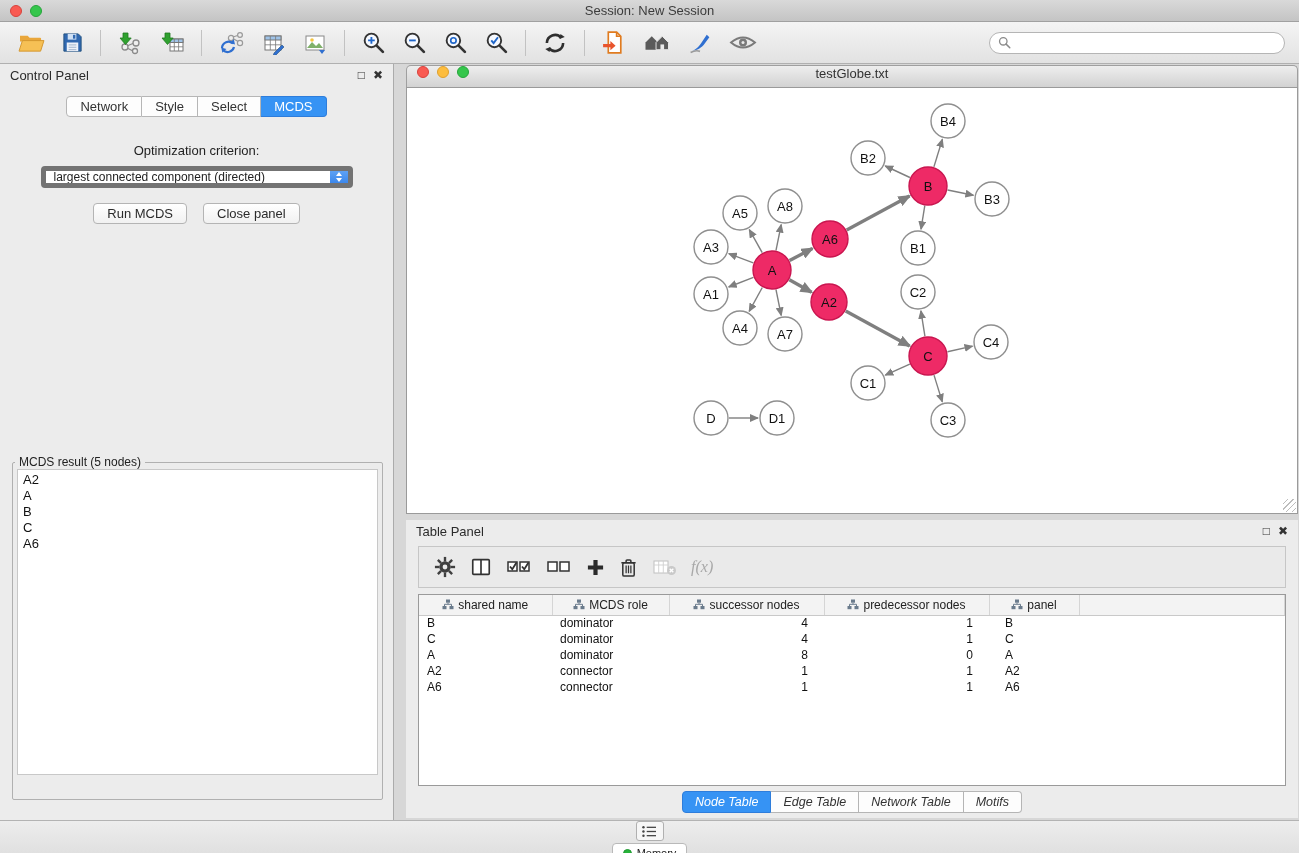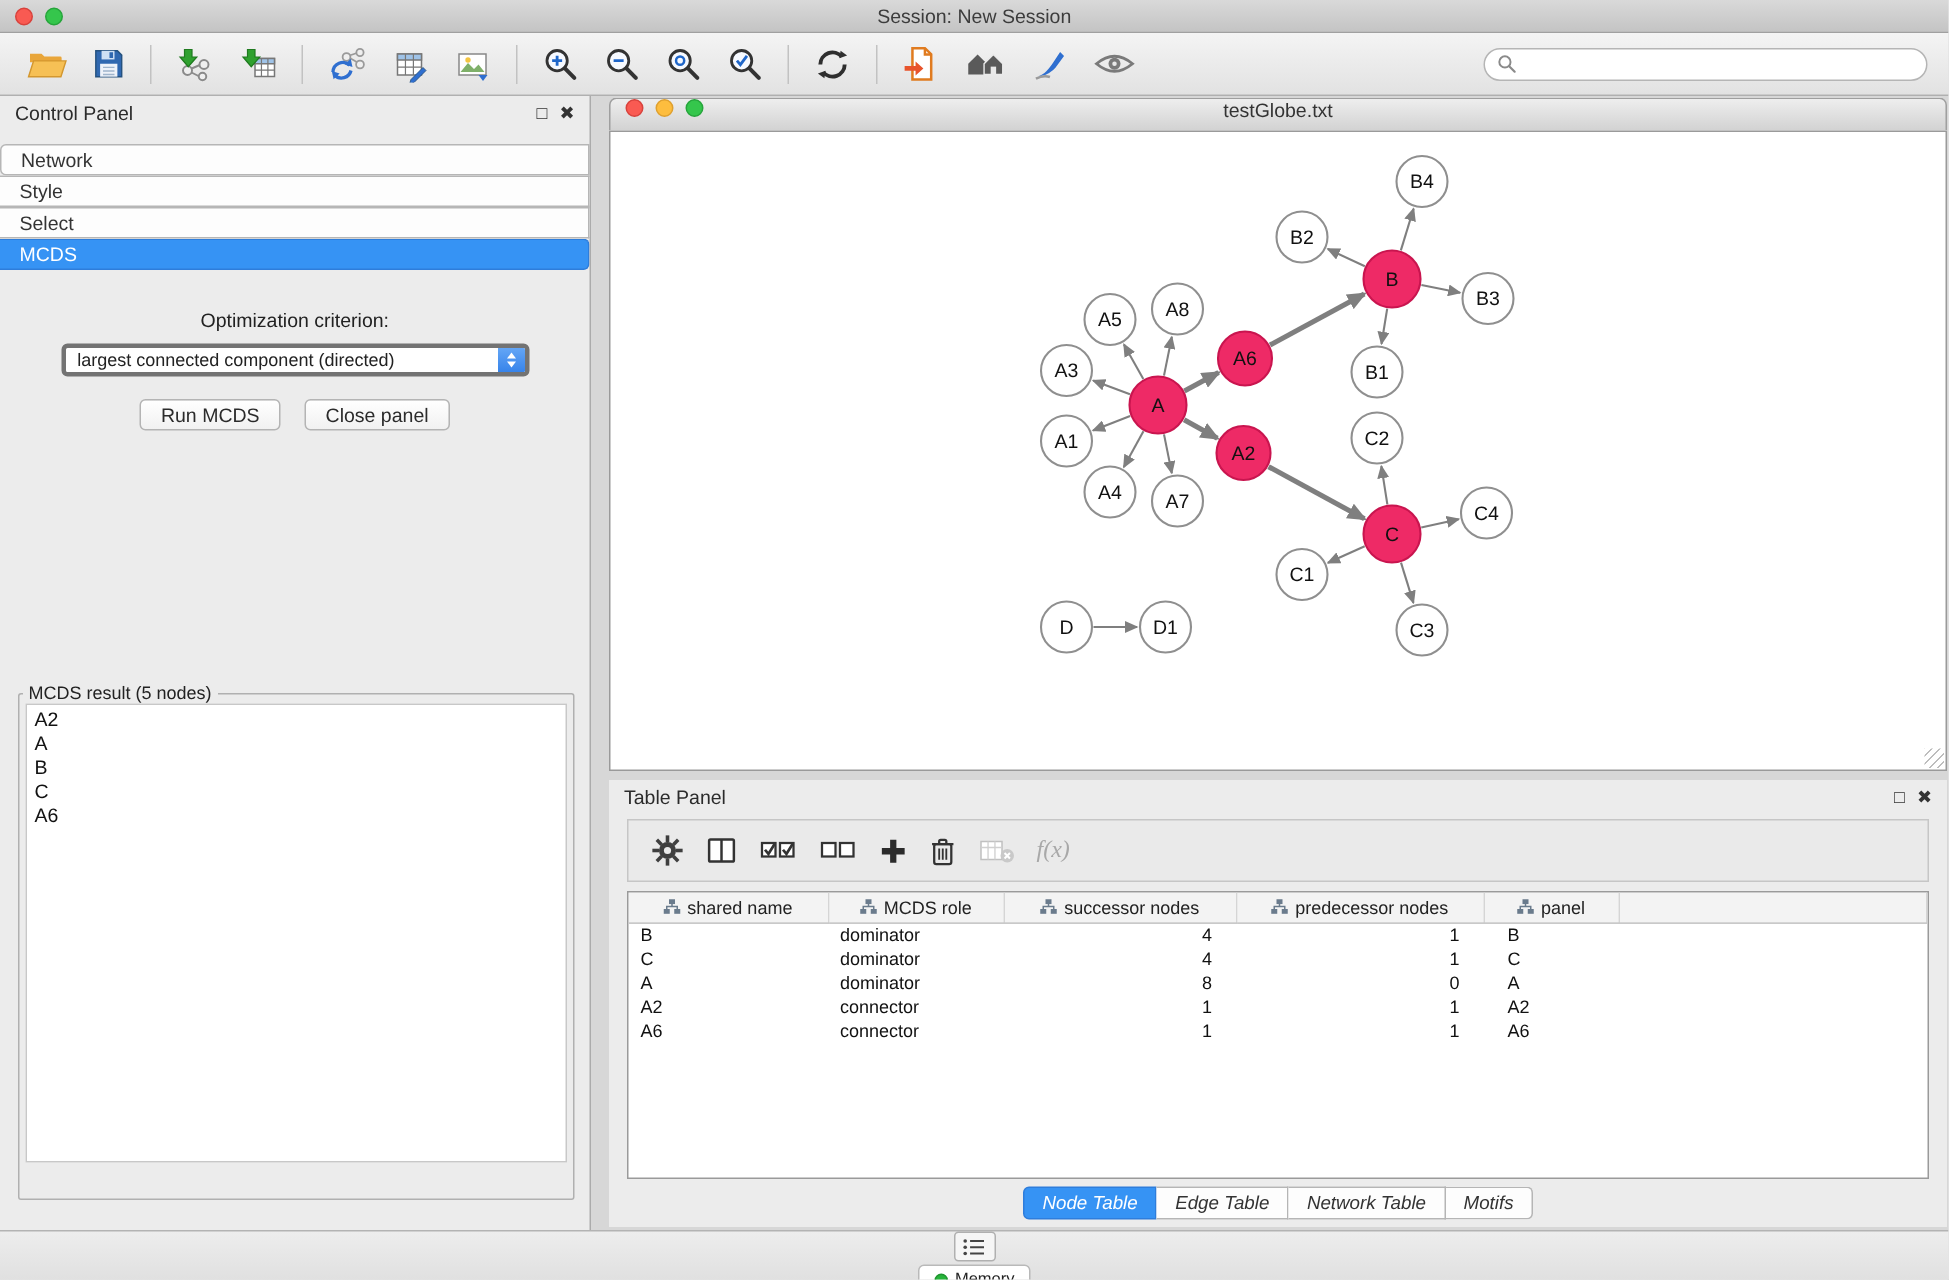--- a/index.html
+++ b/index.html
@@ -27,28 +27,28 @@
   
   .main { display:flex; height:756px; }
   .control-panel { position:relative; width:394px; background:#ececec; border-right:1px solid #ababab; }
   .right-region { position:relative; flex:1; background:#d7d7d7; }
 
   .panel-header { height:22px; display:flex; align-items:center; font-size:13px; color:#2b2b2b; padding:0 10px; }
   .panel-header .ph-title { flex:1; }
   .win-btn { font-size:12px; color:#333; margin-left:8px; cursor:default; line-height:1; }
 
   
-  .seg-tabs { display:flex; justify-content:center; margin-top:10px;flex-direction:column; }
+  .seg-tabs { display:flex; justify-content:center; margin-top:10px; }
   .seg-tab { font-size:13px; color:#333; background:#fdfdfd; border:1px solid #b6b6b6; border-left:none; padding:2px 13px; cursor:default; }
   .seg-tab:first-child { border-left:1px solid #b6b6b6; border-radius:4px 0 0 4px; }
   .seg-tab:last-child { border-radius:0 4px 4px 0; }
   .seg-tab.active { background:#3693f4; border-color:#2e7ddb; color:#fff; }
 
   .opt-label { text-align:center; font-size:13px; color:#222; margin-top:26px; }
-  .combo { width:312px; height:22px; margin:8px auto 0; background:#fff; border:3px solid #737373; border-radius:4px; display:flex; align-items:center; overflow:hidden; }
+  .combo { width:312px; height:22px; margin:8px auto 0; background:#fff; border:5px solid #737373; border-radius:4px; display:flex; align-items:center; overflow:hidden; }
   .combo-text { flex:1; font-size:12px; color:#222; padding-left:8px; white-space:nowrap; }
   .combo-btn { width:18px; height:22px; background:linear-gradient(#6cacf8,#2e7de8); display:flex; flex-direction:column; align-items:center; justify-content:center; gap:2px; border-radius:0 3px 3px 0; }
   .tri-up { width:0; height:0; border-left:3.5px solid transparent; border-right:3.5px solid transparent; border-bottom:4px solid #fff; }
   .tri-down { width:0; height:0; border-left:3.5px solid transparent; border-right:3.5px solid transparent; border-top:4px solid #fff; }
 
   .btn-row { display:flex; justify-content:center; gap:16px; margin-top:15px; }
   .mac-btn { font-family:inherit; font-size:13px; color:#2b2b2b; background:linear-gradient(#ffffff,#f1f1f1); border:1px solid #b4b4b4; border-radius:4px; padding:2px 13px; cursor:default; }
 
   .result-group { position:absolute; left:12px; right:10px; top:391px; height:345px; border:1px solid #b0b0b0; border-radius:2px; }
   .result-group legend { font-size:12px; color:#222; padding:0 4px; margin-left:2px; }

